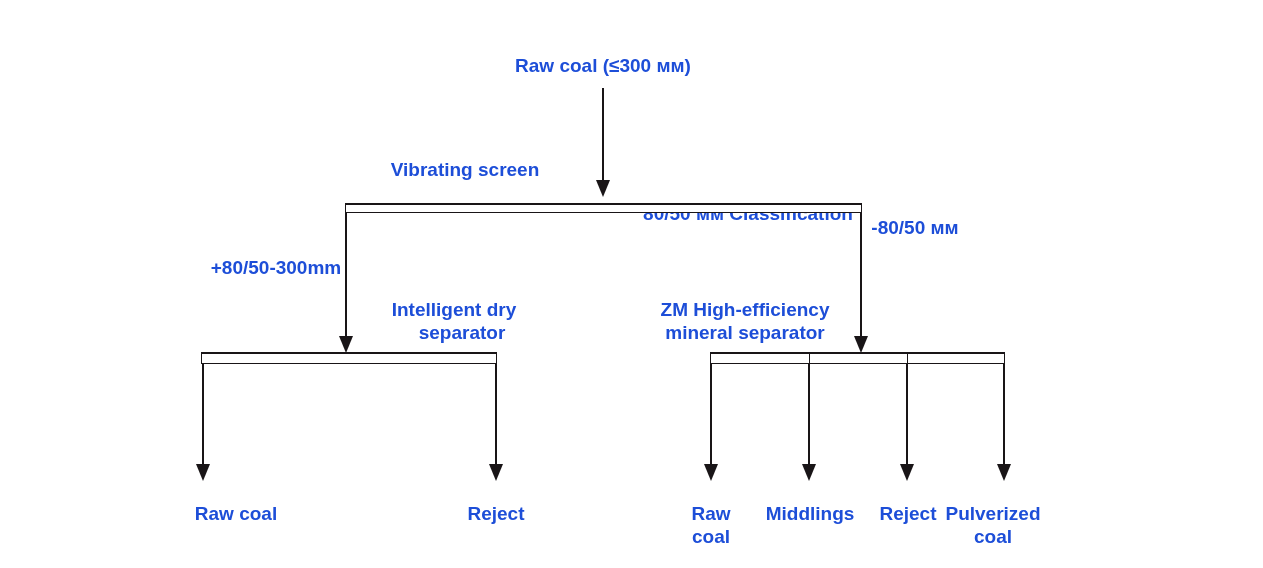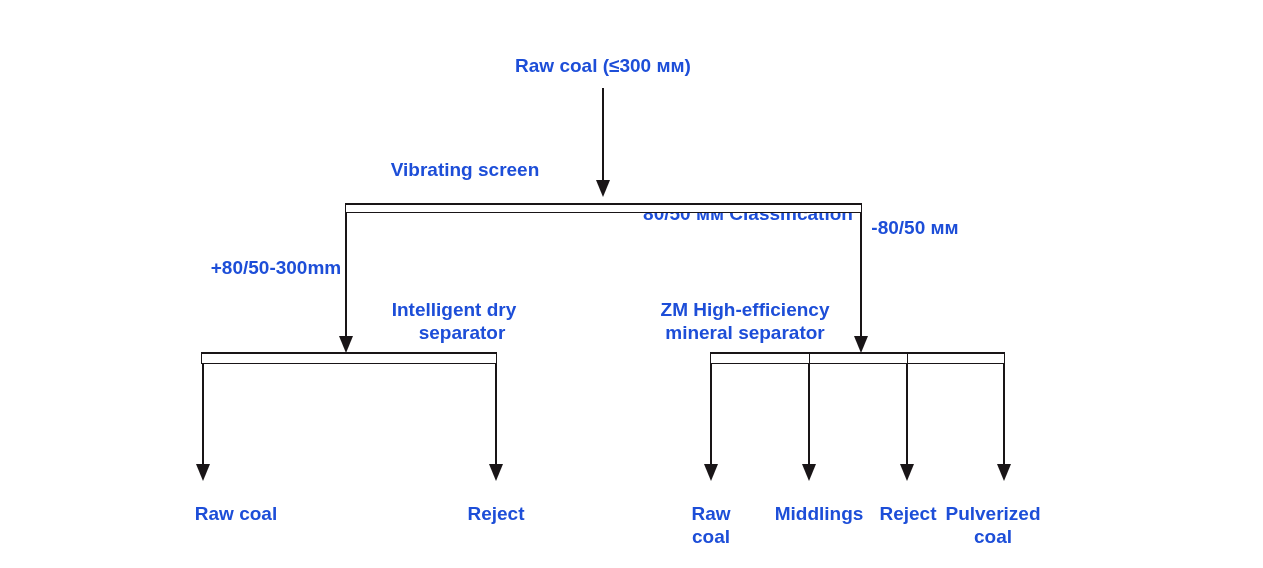--- a/index.html
+++ b/index.html
@@ -102,17 +102,17 @@
   <div class="arrow" style="left:809px; top:464px;"></div>
   <div class="vline" style="left:907px; top:363px; height:103px;"></div>
   <div class="arrow" style="left:907px; top:464px;"></div>
   <div class="vline" style="left:1004px; top:363px; height:103px;"></div>
   <div class="arrow" style="left:1004px; top:464px;"></div>
 
   <div class="lbl" style="left:236px; top:502px;">Raw coal</div>
   <div class="lbl" style="left:496px; top:502px;">Reject</div>
 
   <div class="lbl wrap" style="left:711px; top:502px; width:58px;">Raw coal</div>
-  <div class="lbl" style="left:810px; top:502px;margin-left:9px;">Middlings</div>
+  <div class="lbl" style="left:810px; top:502px;">Middlings</div>
   <div class="lbl" style="left:908px; top:502px;">Reject</div>
   <div class="lbl wrap" style="left:993px; top:502px; width:104px;">Pulverized coal</div>
 
 </div>
 
 </body></html>

